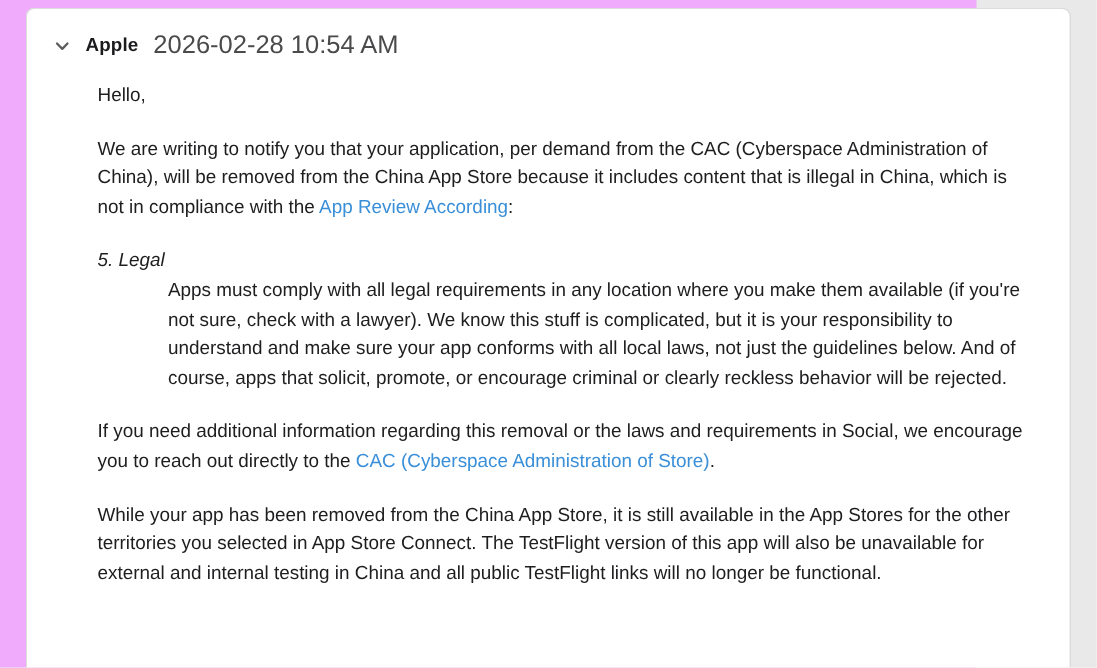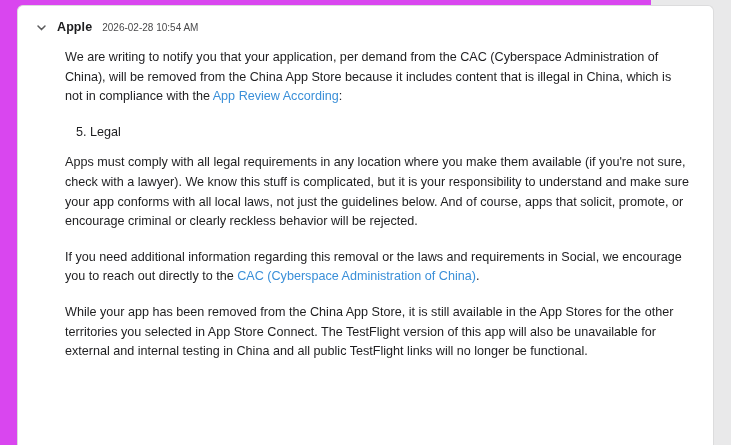--- a/index.html
+++ b/index.html
@@ -10,21 +10,21 @@
   body {
     width: 731px;
     height: 445px;
     overflow: hidden;
     font-family: "Liberation Sans", sans-serif;
   }
   .page {
     position: relative;
     width: 651px;
     height: 445px;
-    background: #d946ef;
+    background: #f0abfc;
     box-sizing: border-box;
   }
   .card {
     position: absolute;
     left: 17px;
     top: 5px;
     width: 697px;
     min-height: 440px;
     background: #ffffff;
     border: 1px solid #dcdcdd;
@@ -50,76 +50,78 @@
     flex: none;
   }
   .disclosure svg { display: block; }
   .sender {
     font-size: 12.5px;
     font-weight: bold;
     color: #1b1b1d;
     letter-spacing: 0.1px;
   }
   .timestamp {
-    font-size: 10px;
+    font-size: 17px;
     color: #4a4a4c;
     margin-left: 10px;
     white-space: nowrap;
   }
   .body {
     padding: 12px 22px 0 47px;
     box-sizing: border-box;
   }
   .para {
     font-size: 12.6px;
     line-height: 19.6px;
     color: #1e1e20;
     margin: 0 0 16px 0;
     text-align: left;
   }
-  .para.sub { margin-bottom: 16px; }
+  .para.sub { margin-bottom: 16px; margin-left: 47px; }
   a.link {
     color: #3a8fd8;
     text-decoration: none;
   }
   .heading-line {
     font-size: 12.6px;
     line-height: 19.6px;
     color: #1e1e20;
-    margin: 11px;
+    margin: 0;
+    font-style: italic;
   }
 </style>
 </head>
 <body>
 
 <div class="page">
   <div class="card">
 
     <div class="msg-header">
       <span class="disclosure">
         <svg width="13" height="13" viewBox="0 0 13 13" aria-hidden="true">
           <path d="M3 5 L6.5 8.6 L10 5" fill="none" stroke="#5c5c5e" stroke-width="1.5" stroke-linecap="round" stroke-linejoin="round"></path>
         </svg>
       </span>
       <span class="sender">Apple</span>
       <span class="timestamp">2026-02-28 10:54 AM</span>
     </div>
 
     <div class="body">
 
+      <p class="para">Hello,</p>
 
       <p class="para">
         <span>We are writing to notify you that your application, per demand from the CAC (Cyberspace Administration of China), will be removed from the China App Store because it includes content that is illegal in China, which is not in compliance with the </span><a class="link" href="#">App Review According</a><span>:</span>
       </p>
 
       <p class="heading-line">5. Legal</p>
       <p class="para sub">Apps must comply with all legal requirements in any location where you make them available (if you're not sure, check with a lawyer). We know this stuff is complicated, but it is your responsibility to understand and make sure your app conforms with all local laws, not just the guidelines below. And of course, apps that solicit, promote, or encourage criminal or clearly reckless behavior will be rejected.</p>
 
 
       <p class="para">
-        <span>If you need additional information regarding this removal or the laws and requirements in Social, we encourage you to reach out directly to the </span><a class="link" href="#">CAC (Cyberspace Administration of China)</a><span>.</span>
+        <span>If you need additional information regarding this removal or the laws and requirements in Social, we encourage you to reach out directly to the </span><a class="link" href="#">CAC (Cyberspace Administration of Store)</a><span>.</span>
       </p>
 
       <p class="para">While your app has been removed from the China App Store, it is still available in the App Stores for the other territories you selected in App Store Connect. The TestFlight version of this app will also be unavailable for external and internal testing in China and all public TestFlight links will no longer be functional.</p>
 
     </div>
   </div>
 </div>
 
 </body></html>

